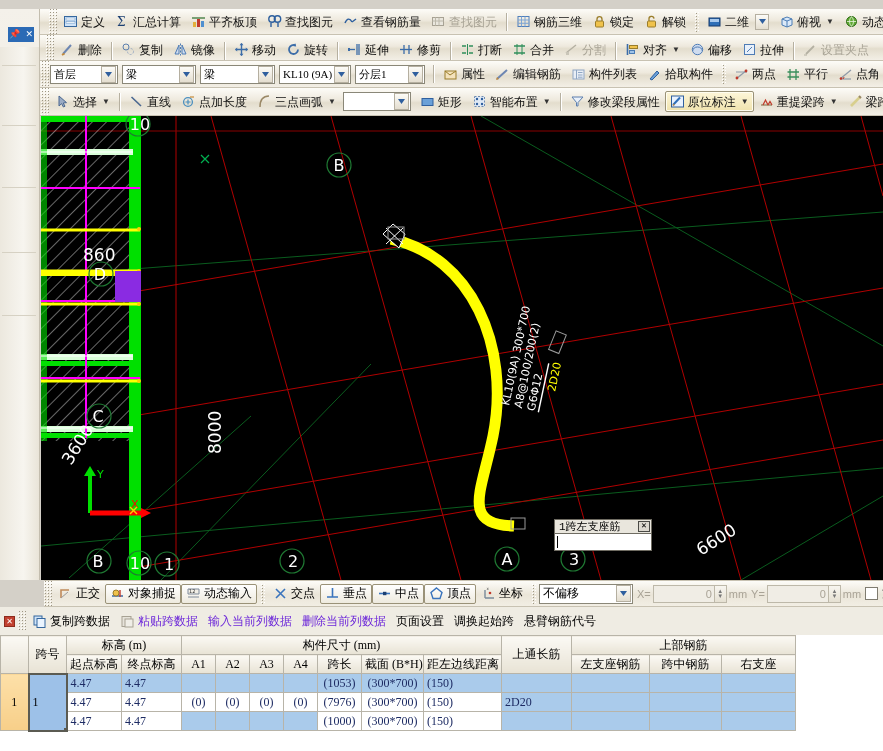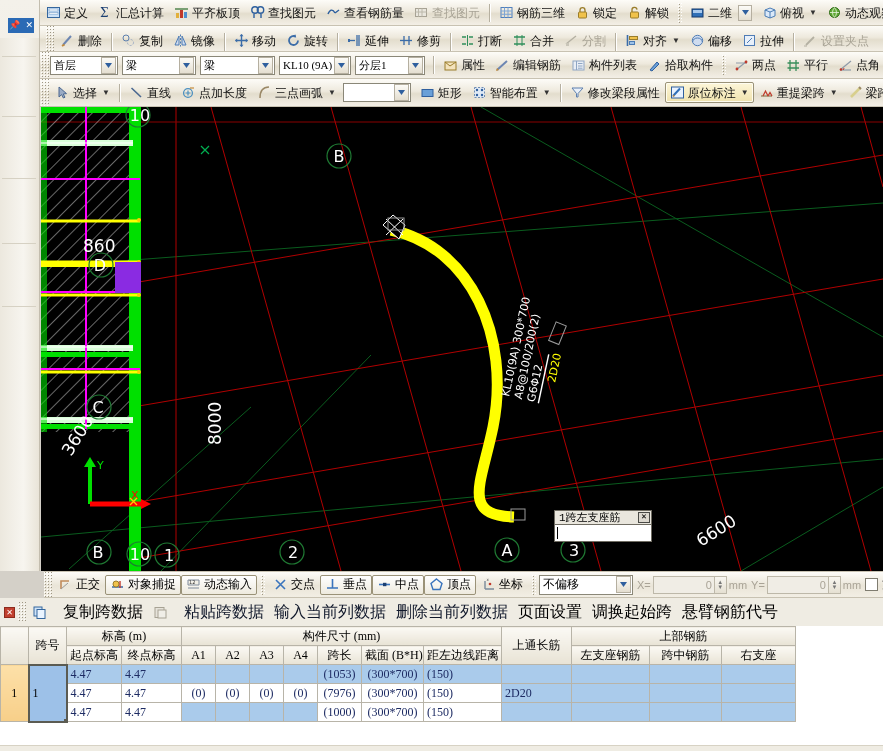--- a/index.html
+++ b/index.html
@@ -151,22 +151,22 @@
   
   .lowertools {
     position:absolute; left:0; top:598px; width:883px; height:28px;
     background:#efece3; display:flex; align-items:center; white-space:nowrap;
   }
   .closebtn {
     width:11px; height:11px; margin:0 3px 0 4px; flex:0 0 11px;
     background:#c1402f; border:1px solid #8d2b1d; color:#fff;
     font-size:8px; line-height:9px; text-align:center;
   }
-  .lt-item { display:inline-flex; align-items:center; gap:16px; font-size:16px; padding:2px 5px; flex:0 0 auto; }
-  .lt-item.dis { color:#0f172a; }
+  .lt-item { display:inline-flex; align-items:center; gap:3px; font-size:12px; padding:2px 5px; flex:0 0 auto; }
+  .lt-item.dis { color:#6d28d9; }
 
   
   .tablewrap {
     position:absolute; left:0; top:626px; width:883px; height:119px;
     background:#fff; overflow:hidden;
   }
   table.grid { border-collapse: collapse; table-layout: fixed; font-size:11px; }
   table.grid th, table.grid td {
     border:1px solid #b8b4a8; padding:0 3px; height:19px;
     font-weight:normal; font-family:"Liberation Serif", serif; font-size:12px;
@@ -195,21 +195,21 @@
   .scrollbar-h {
     position:absolute; left:0; top:745px; width:883px; height:6px;
     background:#efece3; border-top:1px solid #d7d2c4;
   }
 </style>
 </head>
 <body>
 
 <div id="app">
 
-  <div class="tb" style="padding-left:32px;">
+  <div class="tb" style="padding-left:49px;margin-top:9px;">
     <div class="grip"></div>
     <div class="ti">
       <span class="ico">
           <svg width="15" height="15" viewBox="0 0 15 15">
             <rect x="1.5" y="2.5" width="12" height="10" fill="#cfe3f7" stroke="#35679e"></rect>
             <rect x="3" y="4" width="9" height="2" fill="#fff" stroke="#5b8cc0" stroke-width=".5"></rect>
             <rect x="3" y="7.5" width="9" height="1.6" fill="#fff" stroke="#5b8cc0" stroke-width=".5"></rect>
           </svg>
         </span>
       <span class="lbl">定义</span>

